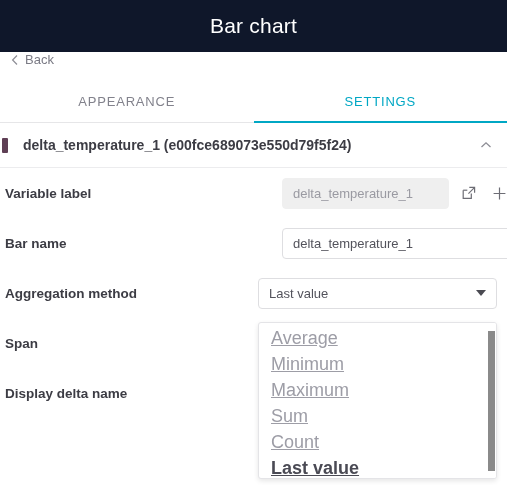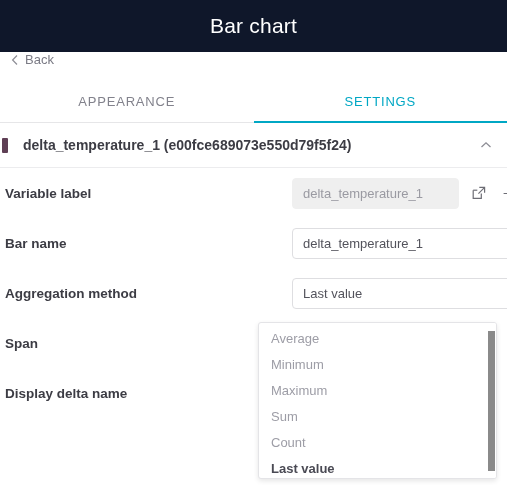--- a/index.html
+++ b/index.html
@@ -128,21 +128,21 @@
   .form {
     position: relative;
   }
   .row {
     display: flex;
     align-items: center;
     height: 50px;
     padding: 0 10px 0 0;
   }
   .row-label {
-    width: 292px;
+    width: 258px;
     flex: 0 0 auto;
     font-size: 13.5px;
     font-weight: 700;
     color: #3c3c44;
     padding-left: 5px;
     box-sizing: border-box;
   }
   .row-control {
     flex: 1 1 auto;
     display: flex;
@@ -151,20 +151,21 @@
   }
 
   .field {
     box-sizing: border-box;
     height: 31px;
     border-radius: 4px;
     display: flex;
     align-items: center;
     padding: 0 10px;
     font-size: 13px;
+    margin-left: 24px;
   }
   .field-disabled {
     width: 167px;
     background: #efefef;
     color: #9a9aa2;
     border: 1px solid #efefef;
   }
   .field-input {
     width: 239px;
     background: #ffffff;
@@ -232,24 +233,25 @@
     position: absolute;
     inset: 0;
     overflow: hidden;
     padding-top: 2px;
   }
   .dd-item {
     height: 26px;
     display: flex;
     align-items: center;
     padding-left: 12px;
-    font-size: 13px;
+    font-size: 18px;
     color: #9d9da6;
     cursor: pointer;
     white-space: nowrap;
+    text-decoration: underline;
   }
   .dd-item.selected {
     color: #4a4a54;
     font-weight: 700;
   }
   .dd-track {
     position: absolute;
     top: 0; right: 0;
     width: 9px;
     height: 100%;

